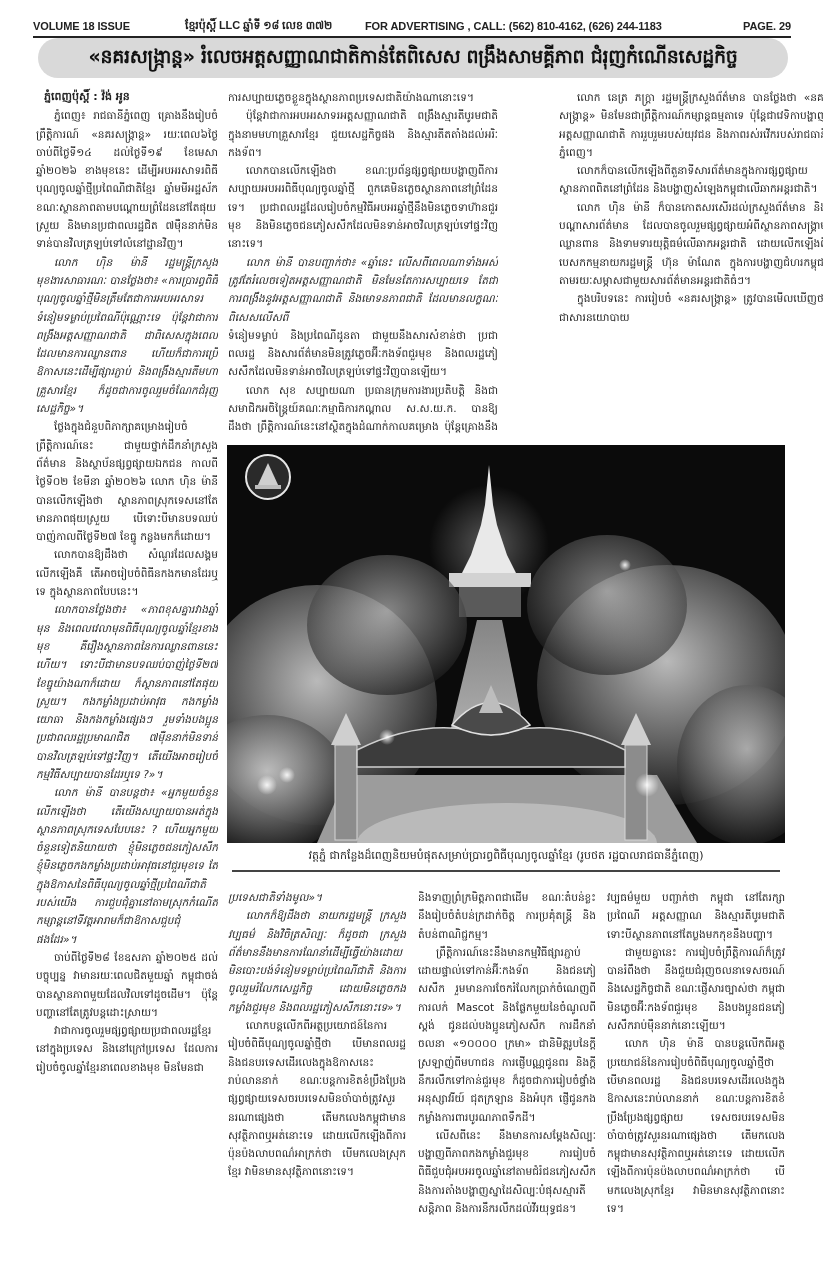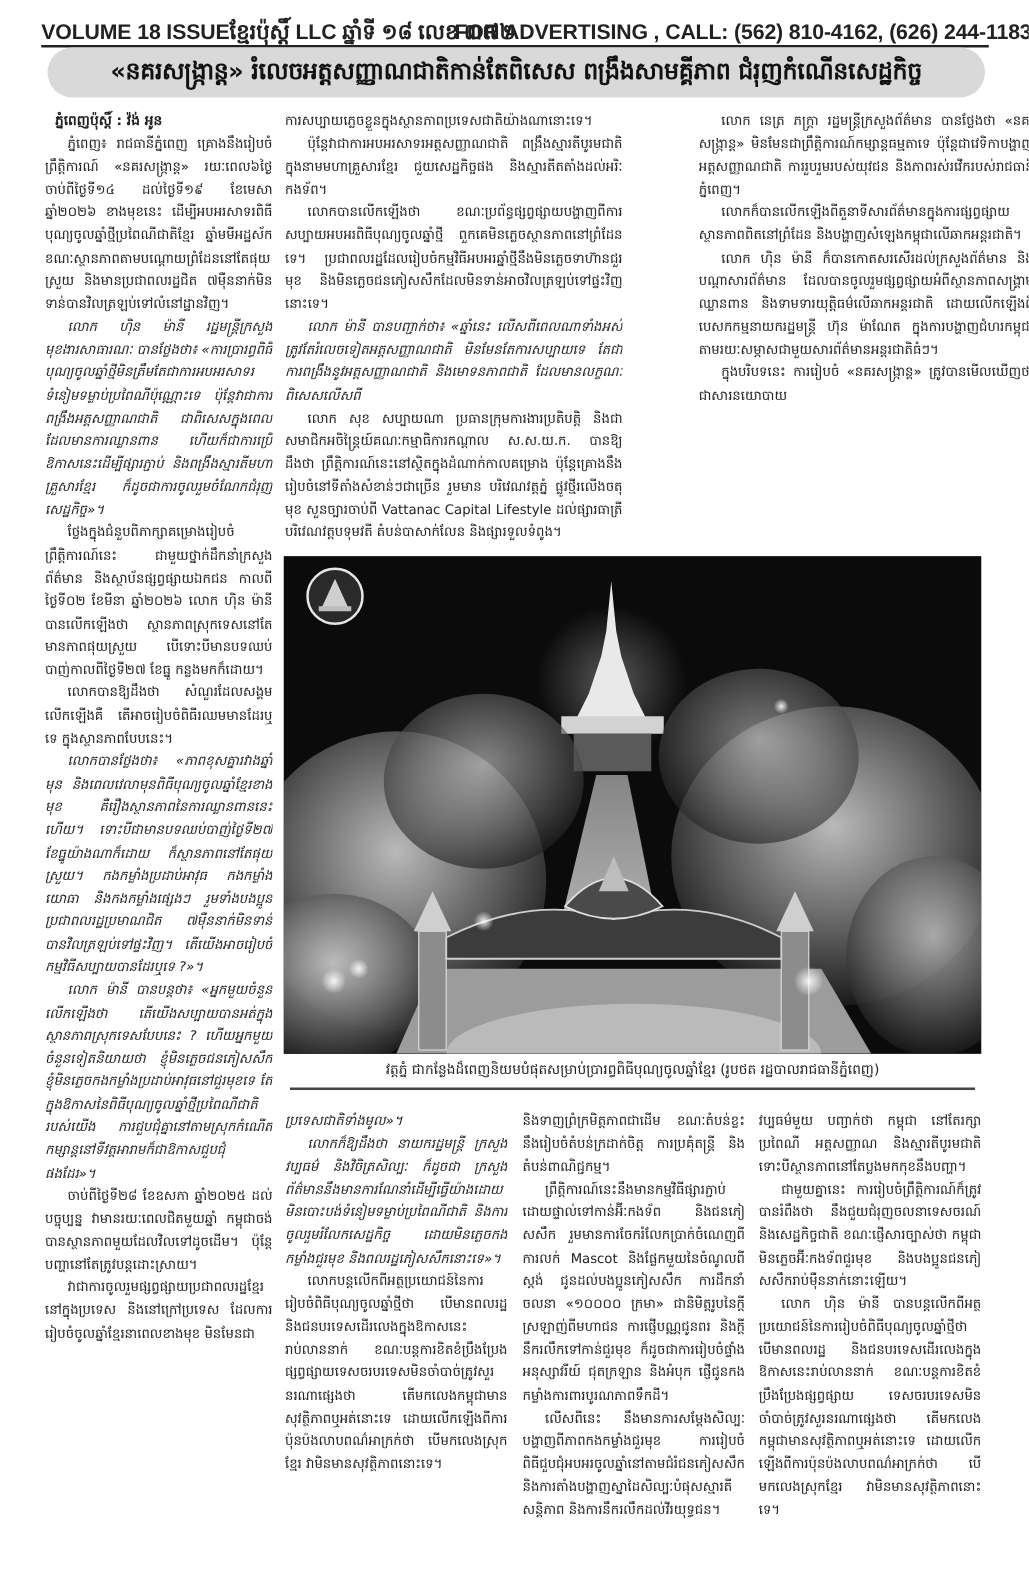--- a/index.html
+++ b/index.html
@@ -1,17 +1,17 @@
 <!DOCTYPE html>
 <html><head>
 <meta charset="utf-8">
 <style>
   html, body { margin:0; padding:0; background:#ffffff; }
   body { width:823px; height:1268px; position:relative; overflow:hidden; font-family:"DejaVu Sans", sans-serif; color:#1a1a1a; }
-  .masthead { position:absolute; left:33px; top:18px; width:758px; height:16px; display:flex; align-items:center; font-family:"Liberation Sans", sans-serif; font-size:17px; font-weight:bold; color:#222; letter-spacing:-0.1px; }
+  .masthead { position:absolute; left:33px; top:18px; width:758px; height:16px; display:flex; align-items:center; font-family:"Liberation Sans", sans-serif; font-size:11px; font-weight:bold; color:#222; letter-spacing:-0.1px; }
   .masthead .vol { width:152px; white-space:nowrap; }
   .masthead .pub { width:180px; white-space:nowrap; font-weight:bold; }
   .masthead .ad { flex:1; white-space:nowrap; }
   .masthead .page { white-space:nowrap; margin-left:8px; }
   .rule-top { position:absolute; left:33px; top:36px; width:758px; height:2px; background:#222; }
   .headline-bar { position:absolute; left:38px; top:38px; width:750px; height:40px; background:#d9d9d9; display:flex; align-items:center; justify-content:center;border-radius:20px; }
   .headline { font-family:"DejaVu Sans", sans-serif; font-weight:bold; font-size:19px; color:#111; white-space:nowrap; overflow:hidden; letter-spacing:-0.3px; }
   .col { position:absolute; font-size:10.6px; line-height:18.3px; text-align:justify; color:#222; overflow:hidden; }
   .col p { margin:0; text-indent:18px; }
   .col p.noindent { text-indent:0; }
@@ -42,34 +42,35 @@
 <div class="headline-bar">
   <div class="headline">«នគរសង្រ្កាន្ត» រំលេចអត្តសញ្ញាណជាតិកាន់តែពិសេស ពង្រឹងសាមគ្គីភាព ជំរុញកំណើនសេដ្ឋកិច្ច</div>
 </div>
 
 <div class="col c1">
   <p class="byline noindent">ភ្នំពេញប៉ុស្ដិ៍ : វ៉ង់ អូន</p>
   <div>
       <p>ភ្នំពេញ៖ រាជធានីភ្នំពេញ គ្រោងនឹងរៀបចំព្រឹត្តិការណ៍ «នគរសង្រ្កាន្ត» រយៈពេល៦ថ្ងៃ ចាប់ពីថ្ងៃទី១៤ ដល់ថ្ងៃទី១៩ ខែមេសា ឆ្នាំ២០២៦ ខាងមុខនេះ ដើម្បីអបអរសាទរពិធីបុណ្យចូលឆ្នាំថ្មីប្រពៃណីជាតិខ្មែរ ឆ្នាំមមីអដ្ឋស័ក ខណៈស្ថានភាពតាមបណ្ដោយព្រំដែននៅតែផុយស្រួយ និងមានប្រជាពលរដ្ឋជិត ៧ម៉ឺននាក់មិនទាន់បានវិលត្រឡប់ទៅលំនៅដ្ឋានវិញ។</p>
       <p class="quote">លោក ហ៊ិន ម៉ានី រដ្ឋមន្ត្រីក្រសួងមុខងារសាធារណៈ បានថ្លែងថា៖ «ការប្រារព្ធពិធីបុណ្យចូលឆ្នាំថ្មីមិនត្រឹមតែជាការអបអរសាទរទំនៀមទម្លាប់ប្រពៃណីប៉ុណ្ណោះទេ ប៉ុន្តែវាជាការពង្រឹងអត្តសញ្ញាណជាតិ ជាពិសេសក្នុងពេលដែលមានការឈ្លានពាន ហើយក៏ជាការប្រើឱកាសនេះដើម្បីផ្សារភ្ជាប់ និងពង្រឹងស្មារតីមហាគ្រួសារខ្មែរ ក៏ដូចជាការចូលរួមចំណែកជំរុញសេដ្ឋកិច្ច»។</p>
       <p>ថ្លែងក្នុងជំនួបពិភាក្សាគម្រោងរៀបចំព្រឹត្តិការណ៍នេះ ជាមួយថ្នាក់ដឹកនាំក្រសួងព័ត៌មាន និងស្ថាប័នផ្សព្វផ្សាយឯកជន កាលពីថ្ងៃទី០២ ខែមីនា ឆ្នាំ២០២៦ លោក ហ៊ិន ម៉ានី បានលើកឡើងថា ស្ថានភាពស្រុកទេសនៅតែមានភាពផុយស្រួយ បើទោះបីមានបទឈប់បាញ់កាលពីថ្ងៃទី២៧ ខែធ្នូ កន្លងមកក៏ដោយ។</p>
-      <p>លោកបានឱ្យដឹងថា សំណួរដែលសង្គមលើកឡើងគឺ តើអាចរៀបចំពិធីរឈមមានដែរឬទេ ក្នុងស្ថានភាពបែបនេះ។</p>
+      <p>លោកបានឱ្យដឹងថា សំណួរដែលសង្គមលើកឡើងគឺ តើអាចរៀបចំពិធីនកងកមានដែរឬទេ ក្នុងស្ថានភាពបែបនេះ។</p>
       <p class="quote">លោកបានថ្លែងថា៖ «ភាពខុសគ្នារវាងឆ្នាំមុន និងពេលវេលាមុនពិធីបុណ្យចូលឆ្នាំខ្មែរខាងមុខ គឺរឿងស្ថានភាពនៃការឈ្លានពាននេះហើយ។ ទោះបីជាមានបទឈប់បាញ់ថ្ងៃទី២៧ ខែធ្នូយ៉ាងណាក៏ដោយ ក៏ស្ថានភាពនៅតែផុយស្រួយ។ កងកម្លាំងប្រដាប់អាវុធ កងកម្លាំងយោធា និងកងកម្លាំងផ្សេងៗ រួមទាំងបងប្អូនប្រជាពលរដ្ឋប្រមាណជិត ៧ម៉ឺននាក់មិនទាន់បានវិលត្រឡប់ទៅផ្ទះវិញ។ តើយើងអាចរៀបចំកម្មវិធីសប្បាយបានដែរឬទេ ?»។</p>
       <p class="quote">លោក ម៉ានី បានបន្តថា៖ «អ្នកមួយចំនួនលើកឡើងថា តើយើងសប្បាយបានអត់ក្នុងស្ថានភាពស្រុកទេសបែបនេះ ? ហើយអ្នកមួយចំនួនទៀតនិយាយថា ខ្ញុំមិនភ្លេចជនភៀសសឹក ខ្ញុំមិនភ្លេចកងកម្លាំងប្រដាប់អាវុធនៅជួរមុខទេ តែក្នុងឱកាសនៃពិធីបុណ្យចូលឆ្នាំថ្មីប្រពៃណីជាតិរបស់យើង ការជួបជុំគ្នានៅតាមស្រុកកំណើត កម្សាន្តនៅទីវត្តអារាមក៏ជាឱកាសជួបជុំផងដែរ»។</p>
       <p>ចាប់ពីថ្ងៃទី២៨ ខែឧសភា ឆ្នាំ២០២៥ ដល់បច្ចុប្បន្ន វាមានរយៈពេលជិតមួយឆ្នាំ កម្ពុជាចង់បានស្ថានភាពមួយដែលវិលទៅដូចដើម។ ប៉ុន្តែបញ្ហានៅតែត្រូវបន្តដោះស្រាយ។</p>
       <p>វាជាការចូលរួមផ្សព្វផ្សាយប្រជាពលរដ្ឋខ្មែរនៅក្នុងប្រទេស និងនៅក្រៅប្រទេស ដែលការរៀបចំចូលឆ្នាំខ្មែរនាពេលខាងមុខ មិនមែនជា</p>
     </div>
 </div>
 
 <div class="col c2">
   <div>
       <p class="noindent">ការសប្បាយភ្លេចខ្លួនក្នុងស្ថានភាពប្រទេសជាតិយ៉ាងណានោះទេ។</p>
       <p>ប៉ុន្តែវាជាការអបអរសាទរអត្តសញ្ញាណជាតិ ពង្រឹងស្មារតីបូរមជាតិក្នុងនាមមហាគ្រួសារខ្មែរ ជួយសេដ្ឋកិច្ចផង និងស្មារតីតតាំងដល់អរិៈកងទ័ព។</p>
       <p>លោកបានលើកឡើងថា ខណៈប្រព័ន្ធផ្សព្វផ្សាយបង្ហាញពីការសប្បាយអបអរពិធីបុណ្យចូលឆ្នាំថ្មី ពួកគេមិនភ្លេចស្ថានភាពនៅព្រំដែនទេ។ ប្រជាពលរដ្ឋដែលរៀបចំកម្មវិធីអបអរឆ្នាំថ្មីនឹងមិនភ្លេចទាហ៊ានជួរមុខ និងមិនភ្លេចជនភៀសសឹកដែលមិនទាន់អាចវិលត្រឡប់ទៅផ្ទះវិញនោះទេ។</p>
       <p class="quote">លោក ម៉ានី បានបញ្ជាក់ថា៖ «ឆ្នាំនេះ លើសពីពេលណាទាំងអស់ ត្រូវតែរំលេចទៀតអត្តសញ្ញាណជាតិ មិនមែនតែការសប្បាយទេ តែជាការពង្រឹងនូវអត្តសញ្ញាណជាតិ និងមោទនភាពជាតិ ដែលមានលក្ខណៈពិសេសលើសពី</p>
+      <p class="noindent">ទំនៀមទម្លាប់ និងប្រពៃណីដូនតា ជាមួយនឹងសារសំខាន់ថា ប្រជាពលរដ្ឋ និងសារព័ត៌មានមិនត្រូវភ្លេចអ៊ីៈកងទ័ពជួរមុខ និងពលរដ្ឋភៀសសឹកដែលមិនទាន់អាចវិលត្រឡប់ទៅផ្ទះវិញបានឡើយ។</p>
       <p>លោក សុខ សប្បាយណា ប្រធានក្រុមការងារប្រតិបត្តិ និងជាសមាជិកអចិន្ត្រៃយ៍គណៈកម្មាធិការកណ្ដាល ស.ស.យ.ក. បានឱ្យដឹងថា ព្រឹត្តិការណ៍នេះនៅស្ថិតក្នុងដំណាក់កាលគម្រោង ប៉ុន្តែគ្រោងនឹងរៀបចំនៅទីតាំងសំខាន់ៗជាច្រើន រួមមាន បរិវេណវត្តភ្នំ ផ្លូវថ្មីរលើងចតុមុខ សួនច្បារចាប់ពី Vattanac Capital Lifestyle ដល់ផ្សារធាត្រី បរិវេណវត្តបទុមវតី តំបន់បាសាក់លែន និងផ្សារទួលទំពូង។</p>
     </div>
 </div>
 
 <div class="col c3">
   <div>
       <p>លោក នេត្រ ភក្ត្រា រដ្ឋមន្ត្រីក្រសួងព័ត៌មាន បានថ្លែងថា «នគរសង្រ្កាន្ត» មិនមែនជាព្រឹត្តិការណ៍កម្សាន្តធម្មតាទេ ប៉ុន្តែជាវេទិកាបង្ហាញអត្តសញ្ញាណជាតិ ការរួបរួមរបស់យុវជន និងភាពរស់រវើករបស់រាជធានីភ្នំពេញ។</p>
       <p>លោកក៏បានលើកឡើងពីតួនាទីសារព័ត៌មានក្នុងការផ្សព្វផ្សាយស្ថានភាពពិតនៅព្រំដែន និងបង្ហាញសំឡេងកម្ពុជាលើឆាកអន្តរជាតិ។</p>
       <p>លោក ហ៊ិន ម៉ានី ក៏បានកោតសរសើរដល់ក្រសួងព័ត៌មាន និងបណ្ដាសារព័ត៌មាន ដែលបានចូលរួមផ្សព្វផ្សាយអំពីស្ថានភាពសង្រ្គាមឈ្លានពាន និងទាមទារយុត្តិធម៌លើឆាកអន្តរជាតិ ដោយលើកឡើងពីបេសកកម្មនាយករដ្ឋមន្ត្រី ហ៊ុន ម៉ាណែត ក្នុងការបង្ហាញជំហរកម្ពុជា តាមរយៈសម្ភាសជាមួយសារព័ត៌មានអន្តរជាតិធំៗ។</p>
       <p>ក្នុងបរិបទនេះ ការរៀបចំ «នគរសង្រ្កាន្ត» ត្រូវបានមើលឃើញថា ជាសារនយោបាយ</p>

